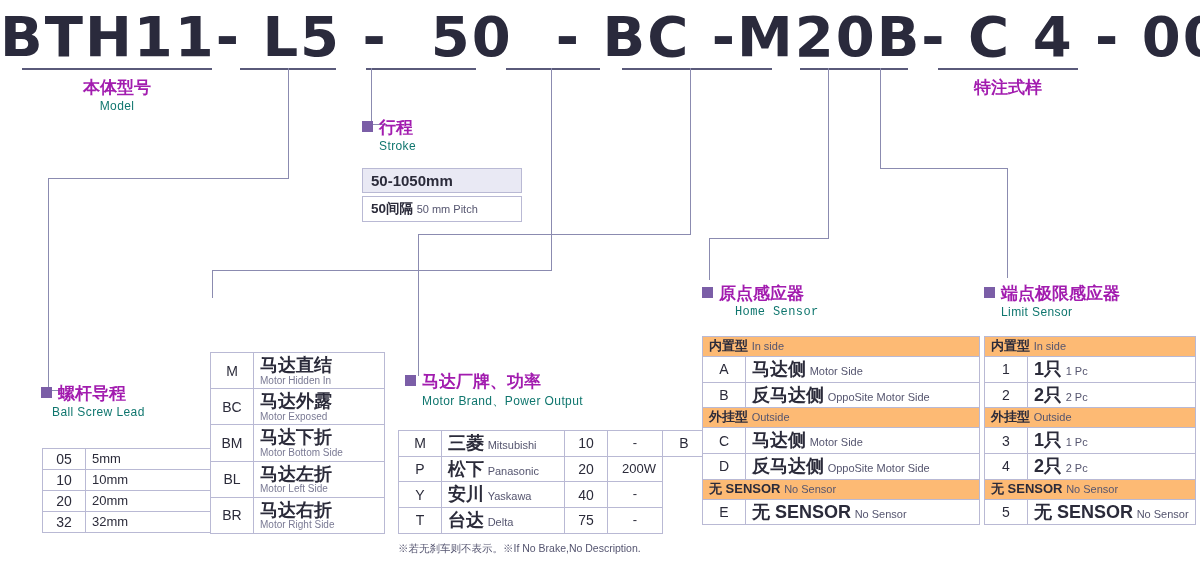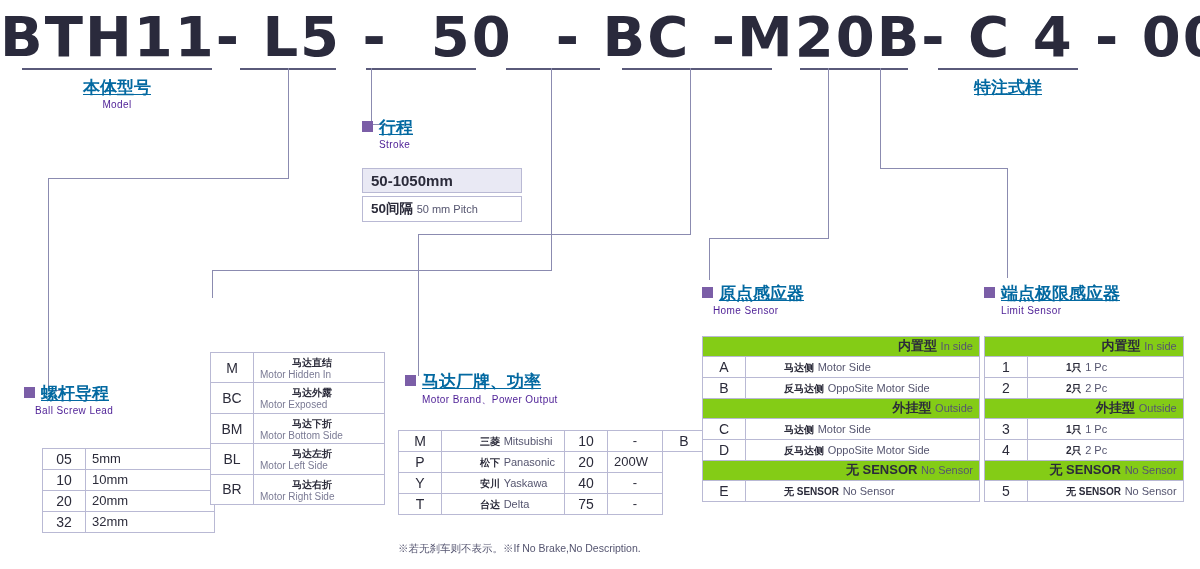--- a/index.html
+++ b/index.html
@@ -29,27 +29,26 @@
   .ln{position:absolute;background:#8b8bb0;}
   .lnh{height:1px;}
   .lnv{width:1px;}
 
   
   .ul{position:absolute;height:2px;background:#5a5a7a;}
 
   
   .hd{position:absolute;}
   .hd .cn{
-    font-size:17px;font-weight:700;color:#0369a1;
+    font-size:17px;font-weight:700;color:#a21caf;
     font-family:"Liberation Sans",sans-serif;
     white-space:nowrap;
-    text-decoration:underline;
   }
   .hd .en{
-    font-size:10px;color:#4c1d95;letter-spacing:.4px;
+    font-size:12px;color:#0f766e;letter-spacing:.4px;
     white-space:nowrap;
   }
   .hd.center{text-align:center;}
   .sq{
     display:inline-block;width:11px;height:11px;background:#7b5ea7;
     margin-right:6px;vertical-align:1px;
   }
 
   
   .tbl{position:absolute;border-collapse:collapse;}
@@ -60,24 +59,24 @@
     color:#2b2b3a;
     white-space:nowrap;
     line-height:1.15;
   }
   .tbl td.key{
     text-align:center;
     font-size:14px;
     width:30px;
     background:#ffffff;
   }
-  .cn-s{font-size:10px;font-weight:700;margin-left:32px;}
+  .cn-s{font-size:18px;font-weight:700;}
   .en-i{font-size:11px;color:#55556f;}
   .rowsub{display:block;font-size:10px;color:#7a7a94;margin-top:-1px;}
-  .hdr{background:#84cc16;text-align:right;font-weight:700;margin-left:8px;}
+  .hdr{background:#fdba74;text-align:left;font-weight:700;margin-left:8px;}
   .hdr .sm{font-weight:400;font-size:11px;color:#55556f;}
   .note{
     position:absolute;font-size:10.5px;color:#555570;white-space:nowrap;
   }
 
   
   .box{
     position:absolute;border:1px solid #b9b9d4;background:#e9e9f4;
     font-size:15px;font-weight:700;padding:3px 8px;color:#2b2b3a;white-space:nowrap;
   }
@@ -122,21 +121,21 @@
 
   <div class="hd center" style="left:908px;top:76px;width:200px;">
     <div class="cn">特注式样</div>
   </div>
 
   <div class="ln lnv" style="left:288px;top:68px;height:110px;"></div>
   <div class="ln lnh" style="left:48px;top:178px;width:241px;"></div>
   <div class="ln lnv" style="left:48px;top:178px;height:212px;"></div>
   <div class="ln lnh" style="left:48px;top:390px;width:14px;"></div>
 
-  <div class="hd" style="left:24px;top:382px;">
+  <div class="hd" style="left:41px;top:382px;">
     <div class="cn"><span class="sq"></span><span>螺杆导程</span></div>
     <div class="en" style="margin-left:11px;">Ball Screw Lead</div>
   </div>
 
   <table class="tbl" style="left:42px;top:448px;">
     <tbody>
       <tr>
         <td class="key">05</td>
         <td style="width:116px;">5mm</td>
       </tr>
@@ -221,21 +220,21 @@
         <td style="width:42px;text-align:center;">-</td>
         <td class="key">B</td>
       </tr>
       <tr>
         <td class="key">P</td>
         <td>
           <span class="cn-s">松下</span>
           <span class="en-i">Panasonic</span>
         </td>
         <td class="key">20</td>
-        <td style="text-align:left;">200W</td>
+        <td style="text-align:right;">200W</td>
         <td class="key" style="border-left:1px solid #b9b9d4;border-top:none;border-bottom:none;border-right:none;"></td>
       </tr>
       <tr>
         <td class="key">Y</td>
         <td>
           <span class="cn-s">安川</span>
           <span class="en-i">Yaskawa</span>
         </td>
         <td class="key">40</td>
         <td style="text-align:center;">-</td>
@@ -254,21 +253,21 @@
     </tbody>
   </table>
   <div class="note" style="left:398px;top:542px;">※若无刹车则不表示。※If No Brake,No Description.</div>
 
   <div class="ln lnv" style="left:828px;top:68px;height:170px;"></div>
   <div class="ln lnh" style="left:709px;top:238px;width:120px;"></div>
   <div class="ln lnv" style="left:709px;top:238px;height:42px;"></div>
 
   <div class="hd" style="left:702px;top:282px;">
     <div class="cn"><span class="sq"></span><span>原点感应器</span></div>
-    <div class="en" style="margin-left:11px;">Home Sensor</div>
+    <div class="en" style="margin-left:33px;font-family:Liberation Mono, monospace;">Home Sensor</div>
   </div>
 
   <table class="tbl" style="left:702px;top:336px;">
     <tbody>
       <tr>
         <td class="hdr" colspan="2" style="width:264px;">
           <span>内置型</span>
           <span class="sm">In side</span>
         </td>
       </tr>

